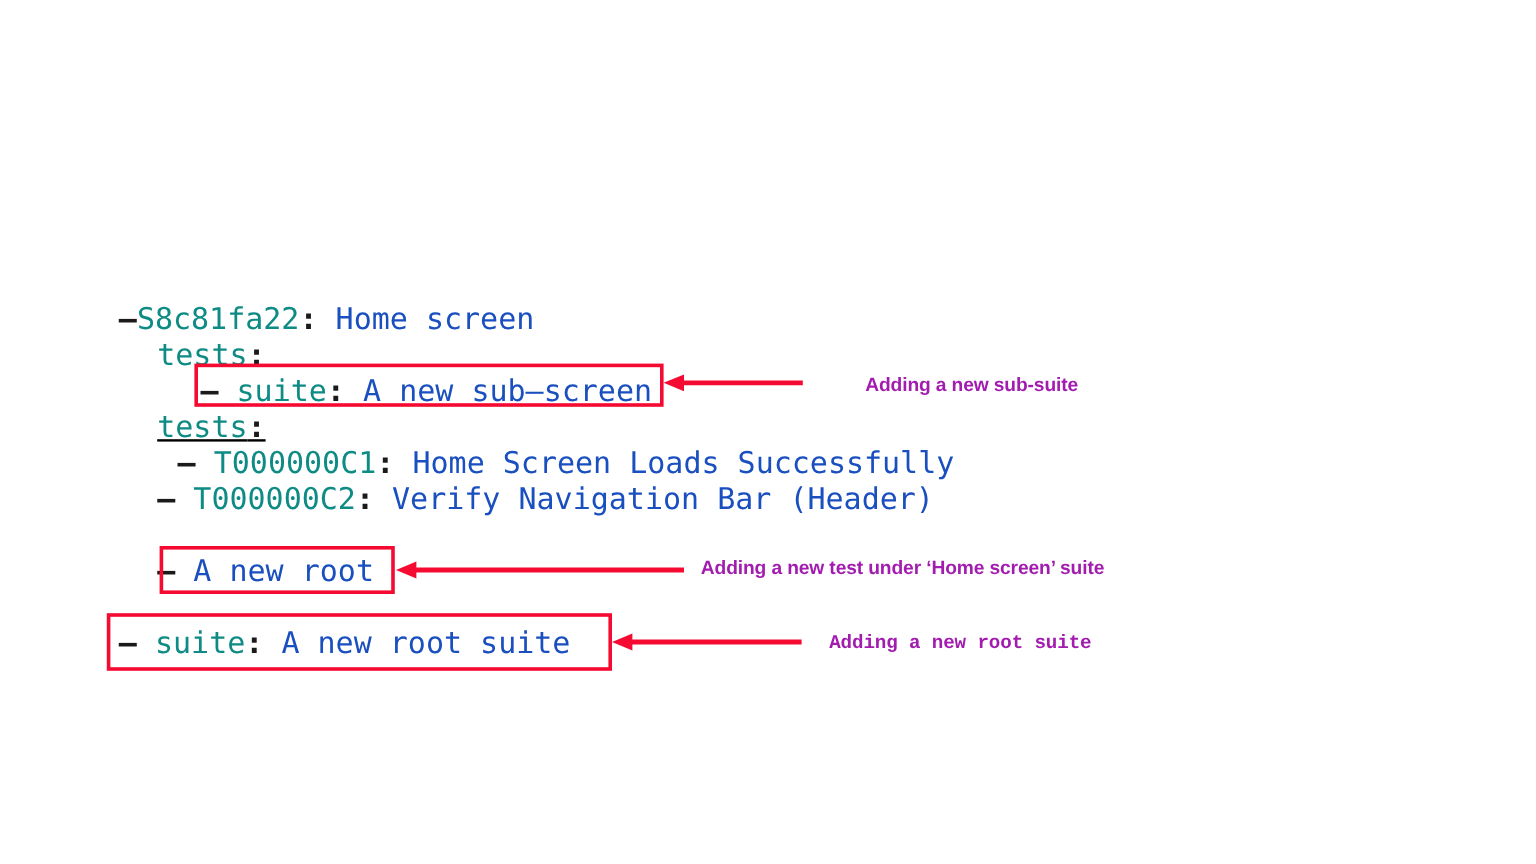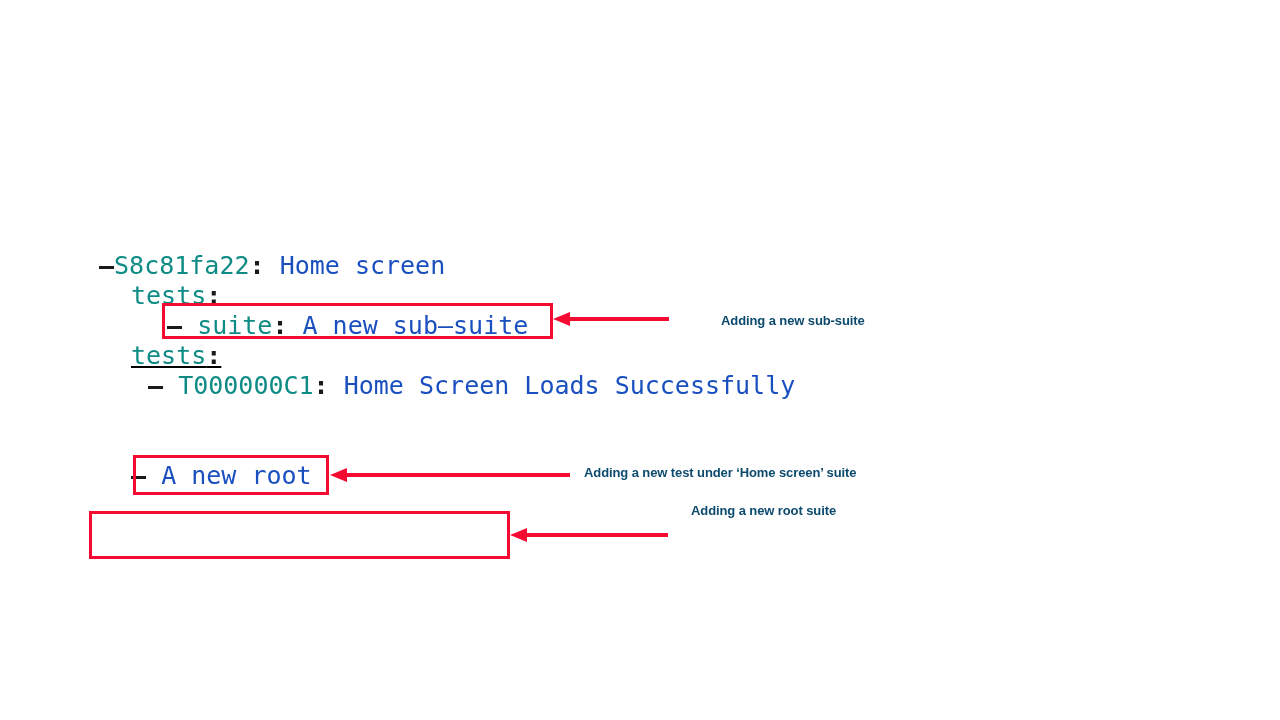--- a/index.html
+++ b/index.html
@@ -78,50 +78,52 @@
   }
   .ar-subsuite  { left: 553px; top: 311px; }
   .ar-newtest   { left: 330px; top: 467px; }
   .ar-rootsuite { left: 510px; top: 527px; }
 
   
   .annot {
     position: absolute;
     font-family: "Liberation Sans", sans-serif;
     font-weight: 700;
-    font-size: 13px;
-    color: #0c4a6e;
+    font-size: 16px;
+    color: #a21caf;
     white-space: nowrap;
     letter-spacing: -0.1px;
   }
   .an-subsuite  { left: 721px; top: 313px; }
   .an-newtest   { left: 584px; top: 465px; }
-  .an-rootsuite { left: 691px; top: 503px; }
+  .an-rootsuite { left: 691px; top: 527px; font-family: Liberation Mono, monospace; }
 </style>
 </head>
 <body>
 
 <div id="stage">
 
   <div class="code-tree">
 
     <div class="code-line ln-root"><span class="tok-dash">–</span><span class="tok-key">S8c81fa22</span><span class="tok-colon">:</span> <span class="tok-value">Home screen</span></div>
 
     <div class="code-line ln-suites"><span class="tok-key">tests</span><span class="tok-colon">:</span></div>
 
-    <div class="code-line ln-subsuite"><span class="tok-dash">–</span> <span class="tok-key">suite</span><span class="tok-colon">:</span> <span class="tok-value">A new sub–suite</span></div>
+    <div class="code-line ln-subsuite"><span class="tok-dash">–</span> <span class="tok-key">suite</span><span class="tok-colon">:</span> <span class="tok-value">A new sub–screen</span></div>
 
     <div class="code-line ln-tests"><span class="tok-key">tests</span><span class="tok-colon">:</span></div>
 
     <div class="code-line ln-t1"><span class="tok-dash">–</span> <span class="tok-key">T000000C1</span><span class="tok-colon">:</span> <span class="tok-value">Home Screen Loads Successfully</span></div>
 
+    <div class="code-line ln-t2"><span class="tok-dash">–</span> <span class="tok-key">T000000C2</span><span class="tok-colon">:</span> <span class="tok-value">Verify Navigation Bar (Header)</span></div>
 
 
     <div class="code-line ln-newtest"><span class="tok-dash">–</span> <span class="tok-value">A new root</span></div>
 
+    <div class="code-line ln-rootsuite"><span class="tok-dash">–</span> <span class="tok-key">suite</span><span class="tok-colon">:</span> <span class="tok-value">A new root suite</span></div>
   </div>
 
   <div class="hl-box box-subsuite"></div>
   <div class="hl-box box-newtest"></div>
   <div class="hl-box box-rootsuite"></div>
 
   <svg class="arrow-svg ar-subsuite" width="118" height="16" viewBox="0 0 118 16">
     <line class="arrow-line" x1="116" y1="8" x2="16" y2="8"></line>
     <polygon class="arrow-head" points="0,8 17,1 17,15"></polygon>
   </svg>

